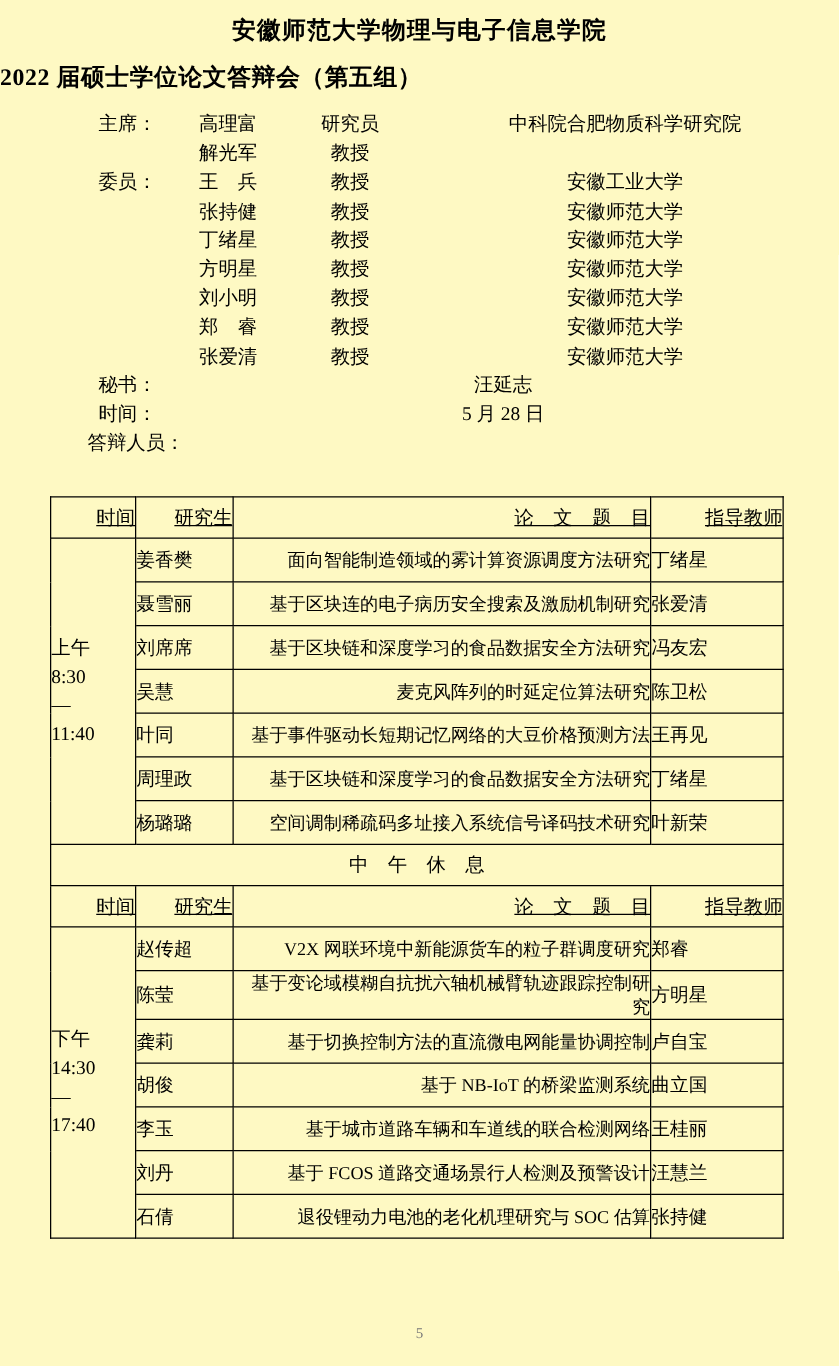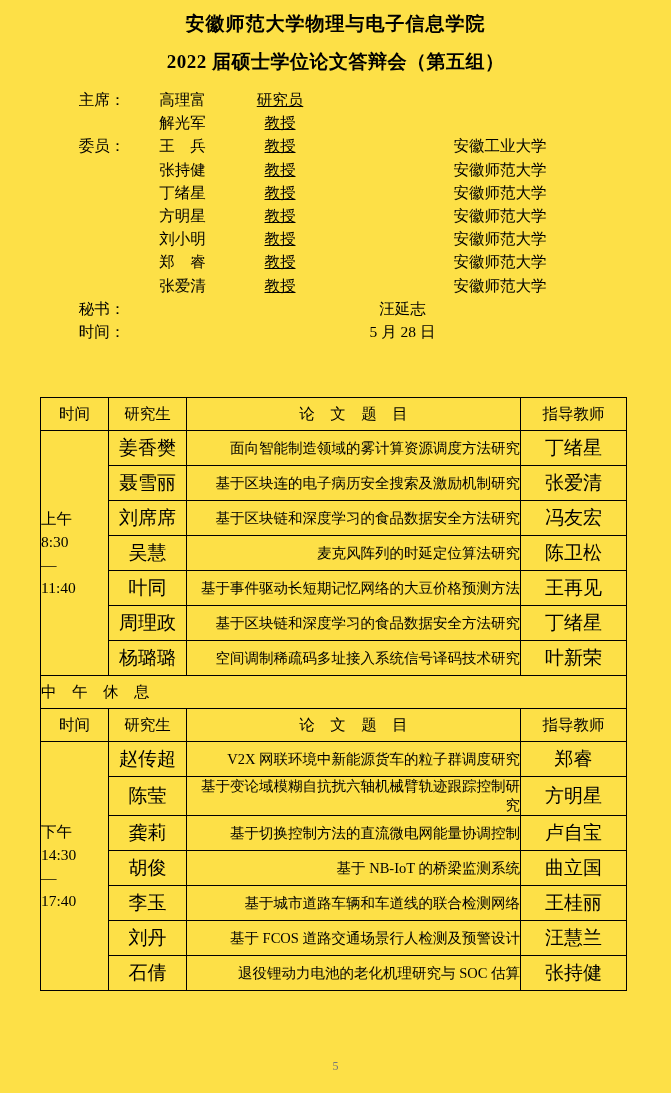--- a/index.html
+++ b/index.html
@@ -1,92 +1,93 @@
 <!DOCTYPE html>
 <html><head>
 <meta charset="utf-8">
 <style>
   * { box-sizing: border-box; }
   html, body { margin: 0; padding: 0; background: #ffffff; }
   .page {
     position: relative;
     width: 671px;
     height: 1093px;
-    background: #fde047;
+    background: #fef9c3;
     color: #000000;
     font-family: "Liberation Serif", "DejaVu Serif", serif;
     overflow: hidden;
   }
   .doc-title {
     margin: 0;
     padding-top: 11px;
     text-align: center;
     font-size: 19px;
     font-weight: bold;
     letter-spacing: 1px;
   }
   .doc-subtitle {
     margin: 0;
     padding-top: 12px;
-    text-align: center;
+    text-align: left;
     font-size: 19px;
     font-weight: bold;
     letter-spacing: 0.5px;
   }
   .info {
     margin: 13px 0 0 70px;
     font-size: 15.5px;
     line-height: 23.2px;
     text-align: center;
   }
   .irow { display: flex; }
   .ilabel { width: 64px; flex: 0 0 auto; }
   .iname  { width: 97px; flex: 0 0 auto; }
-  .ititle { width: 98px; flex: 0 0 auto; text-decoration: underline; }
+  .ititle { width: 98px; flex: 0 0 auto; }
   .iorg   { flex: 1; }
   .schedule {
     position: absolute;
     left: 40px;
     top: 397px;
     width: 586px;
     border-collapse: collapse;
     table-layout: fixed;
   }
   .schedule td, .schedule th {
     border: 1px solid #000000;
     padding: 0;
     font-weight: normal;
     overflow: hidden;
   }
   .header-row { height: 33px; }
   .header-row th {
     font-size: 15.5px;
-    text-align: center;
+    text-align: right;
+    text-decoration: underline;
   }
   .data-row { height: 35px; }
   .time-cell {
     vertical-align: middle;
     font-size: 15.5px;
     line-height: 1.5;
   }
   .cell-student, .cell-advisor {
-    text-align: center;
-    vertical-align: middle;
-    font-size: 19px;
+    text-align: left;
+    vertical-align: middle;
+    font-size: 15px;
   }
   .cell-thesis {
     text-align: right;
     vertical-align: middle;
     font-size: 14.5px;
     padding-left: 12px;
     padding-right: 4px;
   }
   .break-row { height: 33px; }
   .break-cell {
-    text-align: left;
+    text-align: center;
     vertical-align: middle;
     font-size: 15.5px;
   }
   .page-number {
     position: absolute;
     left: 0;
     right: 0;
     top: 1059px;
     text-align: center;
     font-size: 12px;
@@ -99,20 +100,21 @@
 <div class="page">
 
   <h1 class="doc-title">安徽师范大学物理与电子信息学院</h1>
   <h2 class="doc-subtitle">2022 届硕士学位论文答辩会（第五组）</h2>
 
   <div class="info">
     <div class="irow">
       <span class="ilabel">主席：</span>
       <span class="iname">高理富</span>
       <span class="ititle">研究员</span>
+      <span class="iorg">中科院合肥物质科学研究院</span>
     </div>
     <div class="irow">
       <span class="ilabel"></span>
       <span class="iname">解光军</span>
       <span class="ititle">教授</span>
     </div>
     <div class="irow">
       <span class="ilabel">委员：</span>
       <span class="iname">王　兵</span>
       <span class="ititle">教授</span>
@@ -154,20 +156,23 @@
       <span class="ititle">教授</span>
       <span class="iorg">安徽师范大学</span>
     </div>
     <div class="irow">
       <span class="ilabel">秘书：</span>
       <span class="iorg">汪延志</span>
     </div>
     <div class="irow">
       <span class="ilabel">时间：</span>
       <span class="iorg">5 月 28 日</span>
+    </div>
+    <div class="irow">
+      <span>答辩人员：</span>
     </div>
   </div>
 
   <table class="schedule">
     <colgroup>
       <col style="width:68px">
       <col style="width:78px">
       <col style="width:334px">
       <col style="width:106px">
     </colgroup>

